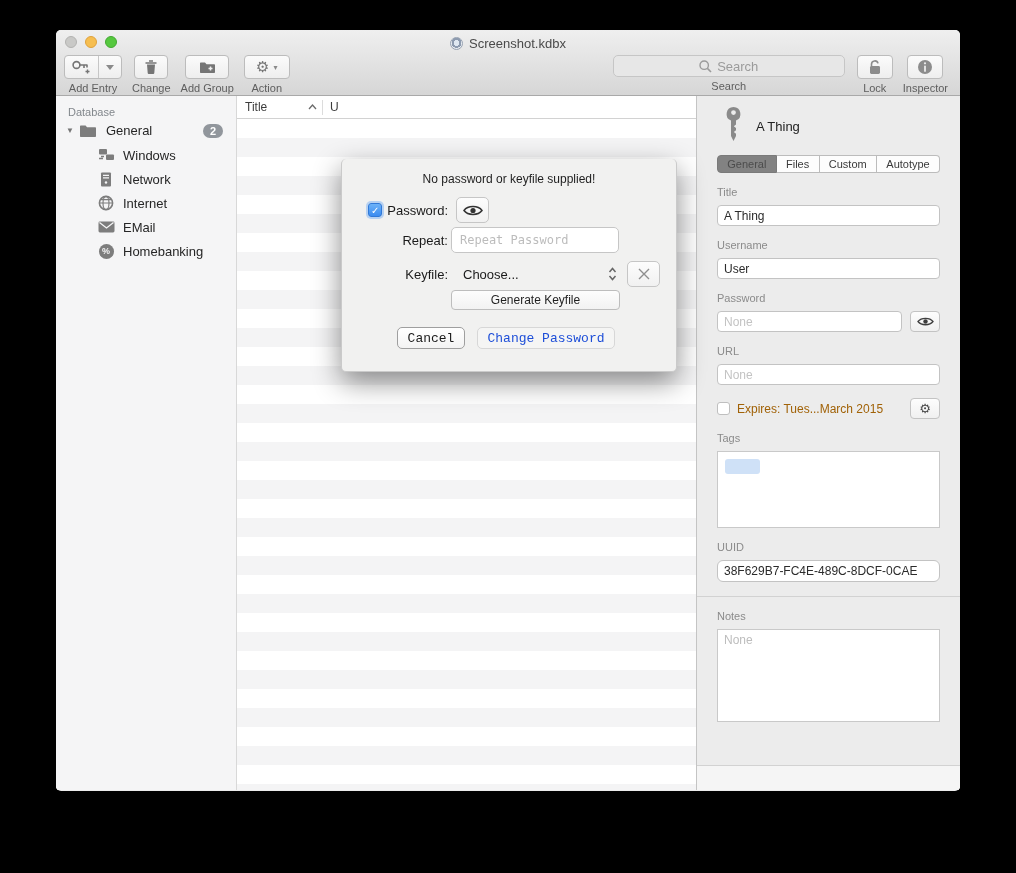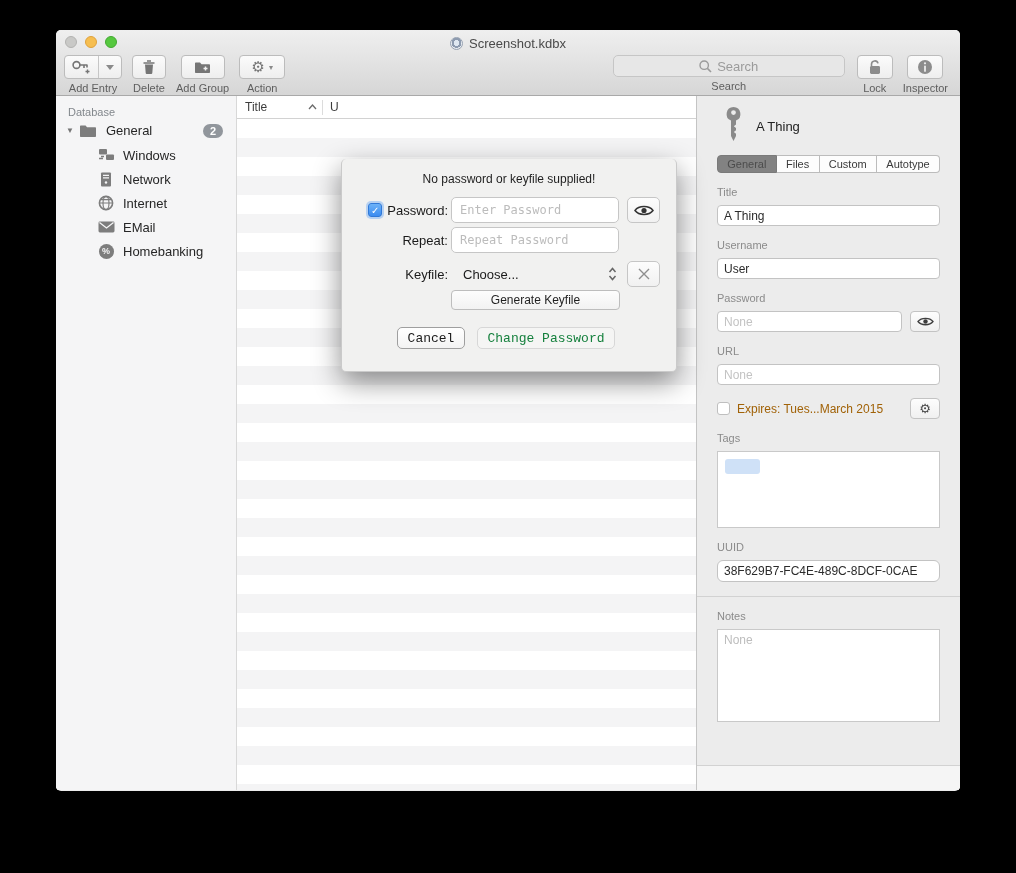--- a/index.html
+++ b/index.html
@@ -113,21 +113,21 @@
              background:linear-gradient(#fdfdfd,#f1f1f1); display:flex; align-items:center; justify-content:center; }
   .popup { width:168px; margin-left:3px; display:flex; align-items:center; padding:0 2px 0 12px; height:26px; }
   .popup-label { font-size:13px; color:#1a1a1a; }
   .stepper { margin-left:auto; display:flex; flex-direction:column; align-items:center; }
   .genkey-btn { position:absolute; top:131px; left:109px; width:169px; height:20px; border:1px solid #bdbdbd;
                 border-radius:4px; background:linear-gradient(#fdfdfd,#f2f2f2); font-size:12px; color:#1f1f1f;
                 font-family:"Liberation Sans",sans-serif; }
   .dialog-actions { position:absolute; top:168px; left:0; right:6px; display:flex; justify-content:center; gap:12px; }
   .btn { height:22px; border-radius:5px; font-size:13px; font-family:Liberation Mono, monospace; }
   .btn-cancel { width:68px; background:linear-gradient(#ffffff,#f3f3f3); border:1px solid #9f9f9f; color:#1a1a1a; }
-  .btn-disabled { width:138px; background:#f5f5f4; border:1px solid #d7d7d7; color:#15803d; }
+  .btn-disabled { width:138px; background:#f5f5f4; border:1px solid #d7d7d7; color:#1d4ed8; }
 </style>
 </head>
 <body>
 
 <div class="window">
 
   <div class="chrome">
     <div class="traffic">
       <div class="light light-close"></div>
       <div class="light light-min"></div>
@@ -156,21 +156,21 @@
         </div>
         <span class="tb-label">Add Entry</span>
       </div>
       <div class="tbg">
         <div class="tb-btn" style="width:34px">
           <svg width="12" height="14" viewBox="0 0 12 14">
               <path d="M4 1h4M0.5 3h11" stroke="#757575" stroke-width="1.5" fill="none"></path>
               <path d="M2 4.5h8l-.7 8.5a1 1 0 0 1-1 .9H3.7a1 1 0 0 1-1-.9z" fill="#757575"></path>
             </svg>
         </div>
-        <span class="tb-label">Delete</span>
+        <span class="tb-label">Change</span>
       </div>
       <div class="tbg">
         <div class="tb-btn" style="width:44px">
           <svg width="17" height="13" viewBox="0 0 17 13">
               <path d="M1 2.5c0-.6.4-1 1-1h4l1.5 1.7H15c.6 0 1 .4 1 1V11c0 .6-.4 1-1 1H2c-.6 0-1-.4-1-1z" fill="#757575"></path>
               <path d="M11.5 5.5v4M9.5 7.5h4" stroke="#efefef" stroke-width="1.5"></path>
             </svg>
         </div>
         <span class="tb-label">Add Group</span>
       </div>
@@ -350,21 +350,20 @@
     </div>
 
     <div class="sheet">
       <div class="sheet-msg">No password or keyfile supplied!</div>
 
       <div class="drow row-pass">
         <div class="lblcell">
           <span class="cb-checked">✓</span>
           <span class="dlabel">Password:</span>
         </div>
-        <input class="dfield" placeholder="Enter Password" style="">
         <div class="dbtn-sq">
           <svg width="20" height="13" viewBox="0 0 20 13">
               <path d="M1 6.5C4.8 1.3 15.2 1.3 19 6.5 15.2 11.7 4.8 11.7 1 6.5z" fill="none" stroke="#333" stroke-width="1.5"></path>
               <circle cx="10" cy="6.5" r="2.6" fill="#333"></circle>
             </svg>
         </div>
       </div>
 
       <div class="drow row-repeat">
         <div class="lblcell">

